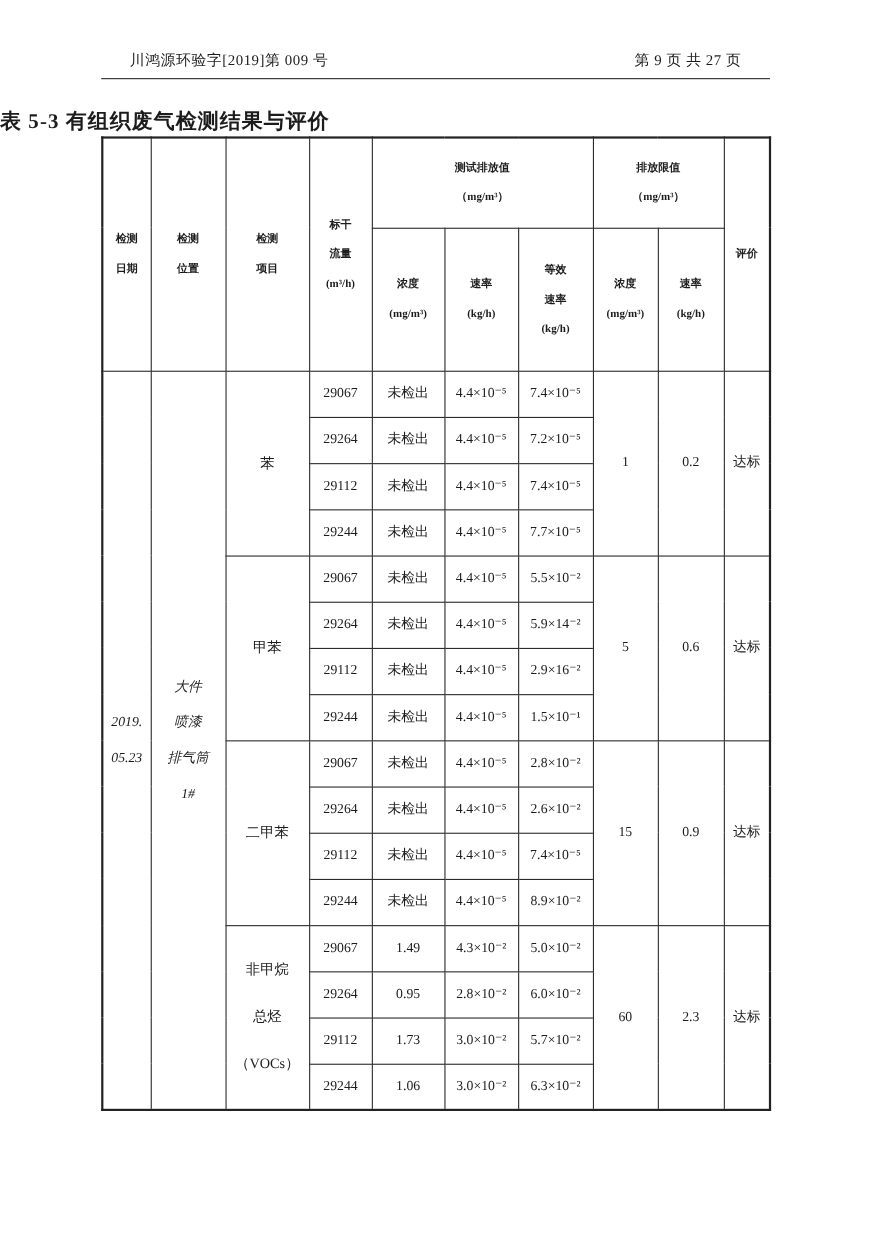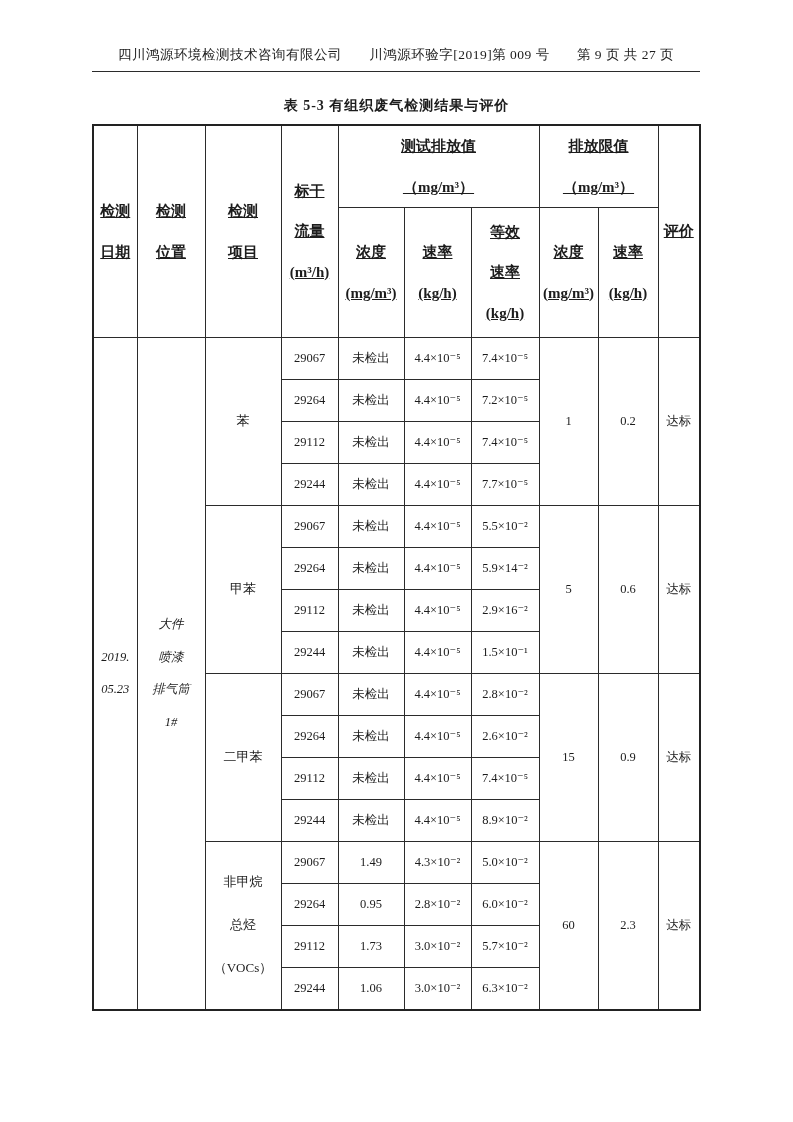--- a/index.html
+++ b/index.html
@@ -22,63 +22,61 @@
     border-bottom: 1.5px solid #2b2b2b;
     font-size: 13.5px;
     letter-spacing: 0.5px;
     white-space: nowrap;
   }
   .doc-title {
     position: absolute;
     top: 97px;
     left: 0;
     width: 100%;
-    text-align: center;
+    text-align: left;
     font-weight: bold;
-    font-size: 14px;
+    font-size: 19px;
     letter-spacing: 1px;
   }
   table.report {
     position: absolute;
     top: 124px;
     left: 92px;
     border-collapse: collapse;
     table-layout: fixed;
     border: 2.5px solid #222222;
   }
   .report th, .report td {
     border: 1.5px solid #2b2b2b;
     text-align: center;
     vertical-align: middle;
     white-space: pre-line;
     padding: 0;
     overflow: hidden;
   }
   .report th {
     font-weight: bold;
-    font-size: 15px;
+    font-size: 10px;
     line-height: 2.7;
-    text-decoration: underline;
   }
   .report td {
     font-weight: normal;
     font-size: 12.5px;
     line-height: 1.4;
   }
   tr.hrow1 { height: 82px; }
   tr.hrow2 { height: 130px; }
   tr.data-row { height: 42px; }
   td.lh-wide { line-height: 2.6; font-style: italic; }
   td.item-cell { line-height: 3.3; font-size: 13px; }
 </style>
 </head>
 <body>
 
 <div class="page-header">
-  <span>四川鸿源环境检测技术咨询有限公司</span>
   <span>川鸿源环验字[2019]第 009 号</span>
   <span>第 9 页 共 27 页</span>
 </div>
 
 <div class="doc-title">表 5-3 有组织废气检测结果与评价</div>
 
 <table class="report">
   <colgroup>
     <col style="width:44px">
       <col style="width:68px">

